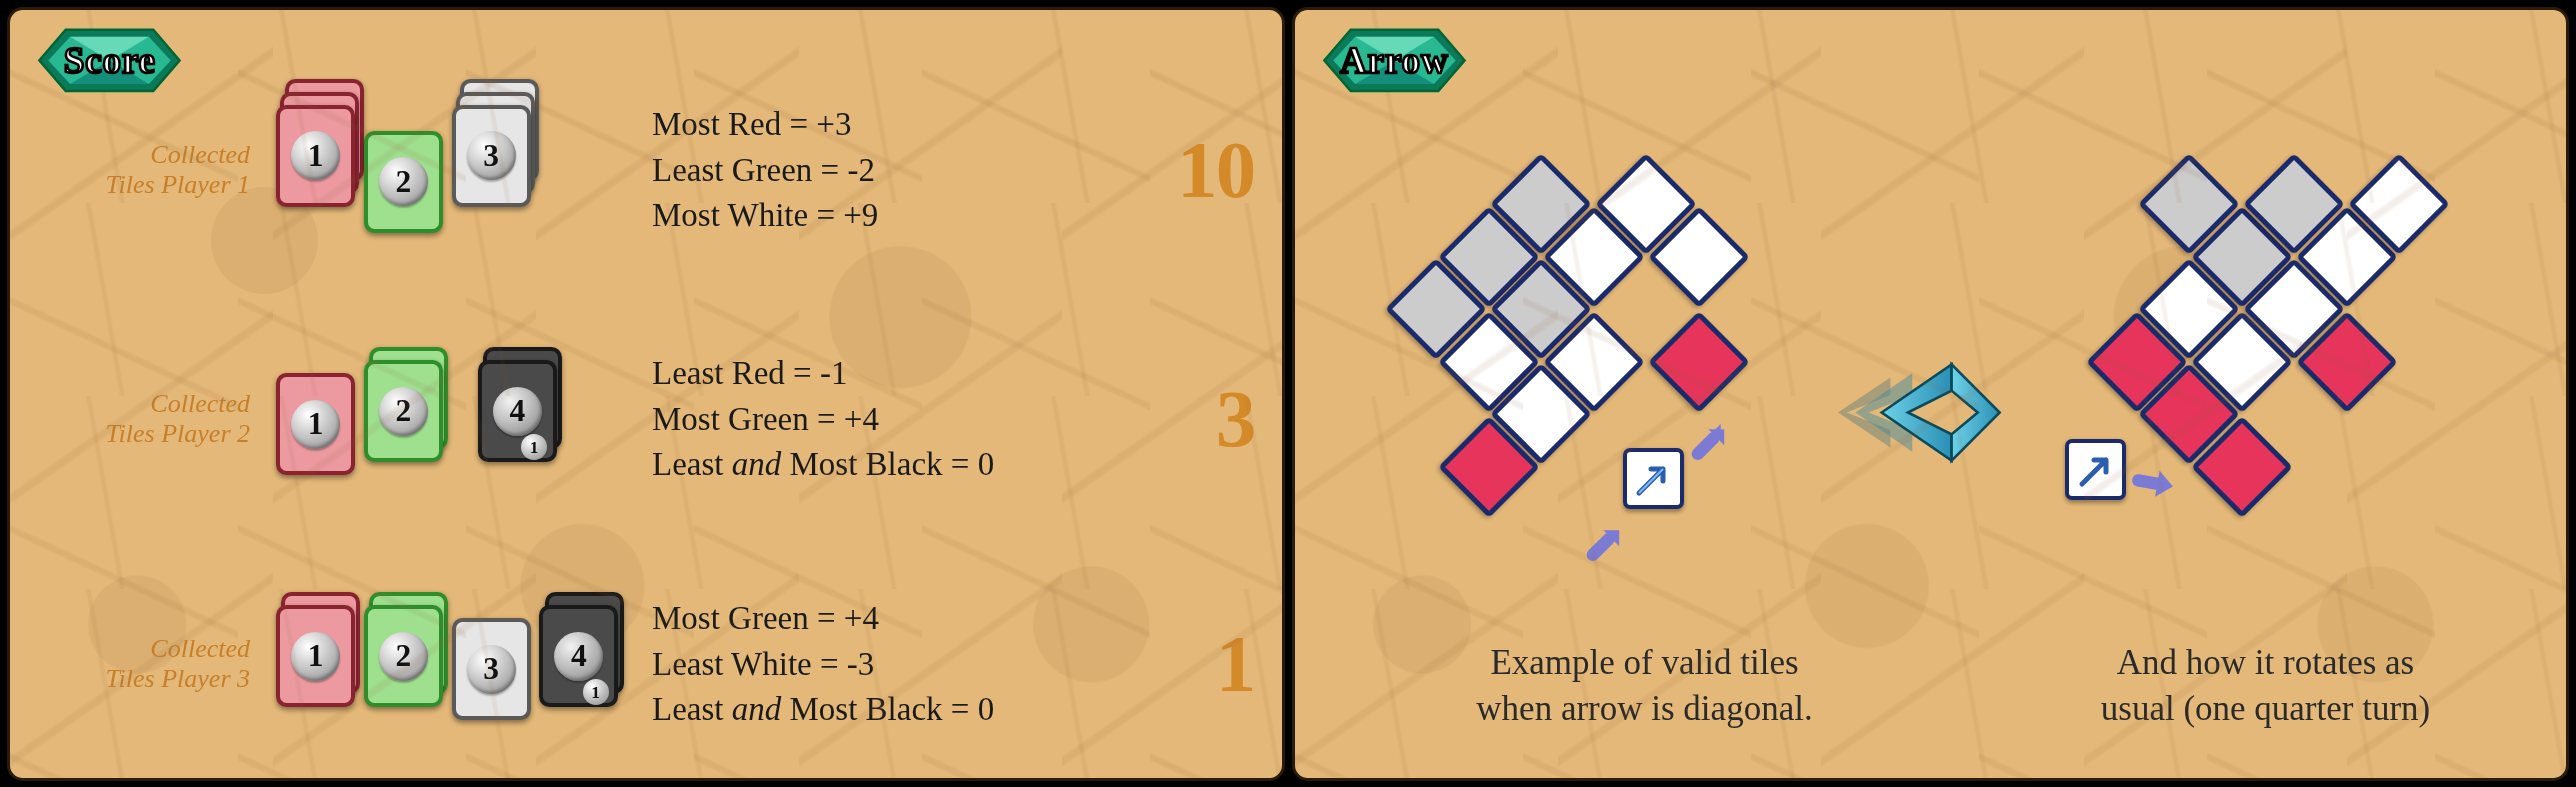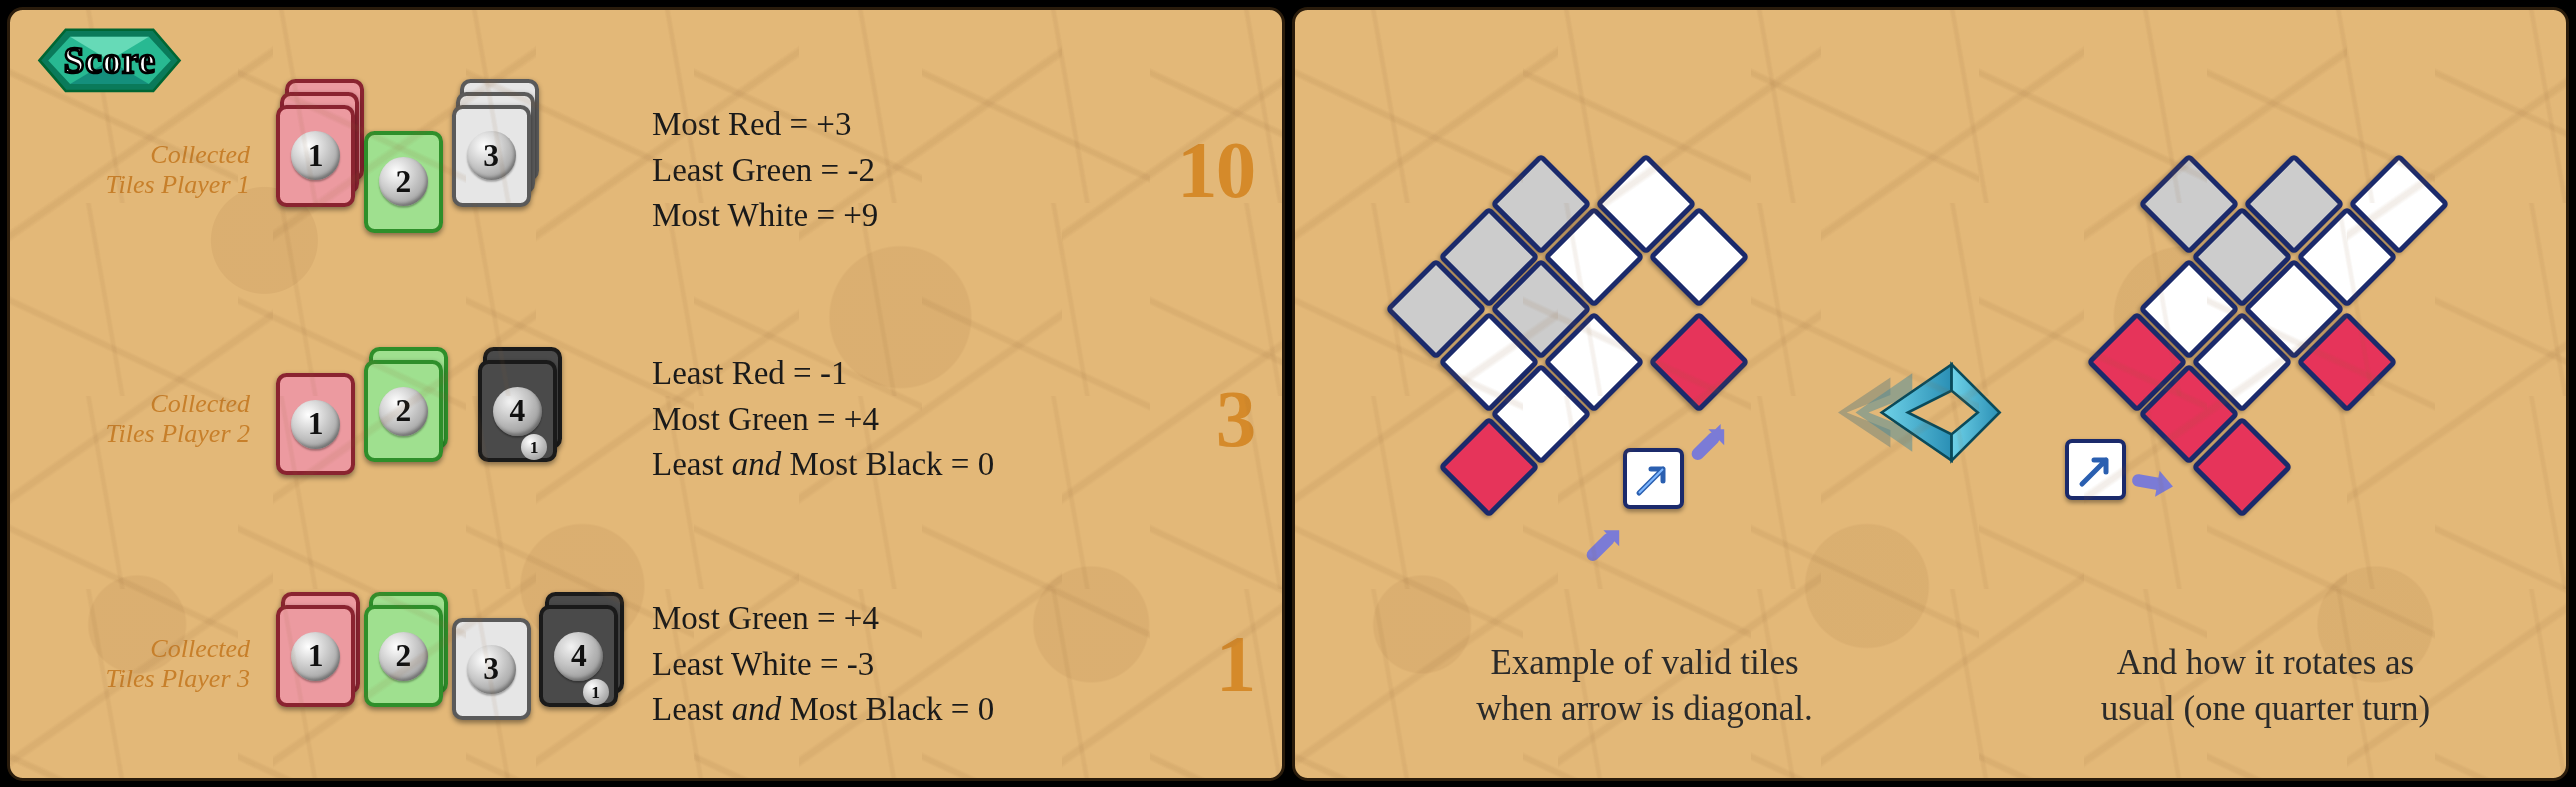--- a/index.html
+++ b/index.html
@@ -314,20 +314,29 @@
     <div class="rules">
       <div>Most Green = +4</div>
       <div>Least White = -3</div>
       <div>Least <em>and</em> Most Black = 0</div>
     </div>
     <div class="total">1</div>
   </div>
 </div>
 
 <div class="panel">
+  <div class="badge">
+    <svg class="gem" viewBox="0 0 200 90">
+      <polygon points="20,45 50,10 150,10 180,45 150,80 50,80" fill="#0a7a5a" stroke="#063" stroke-width="3"></polygon>
+      <polygon points="30,45 55,18 145,18 170,45 145,72 55,72" fill="#2fc9a0" opacity=".8"></polygon>
+      <polygon points="55,18 100,45 145,18" fill="#8ff0d0" opacity=".6"></polygon>
+      <polygon points="55,72 100,45 145,72" fill="#066" opacity=".5"></polygon>
+    </svg>
+    <span class="label">Arrow</span>
+  </div>
 
   <div class="board" style="left:105px; top:158px">
 
     <div class="dtile grey" style="left:105px; top:0"></div>
     <div class="dtile white" style="left:158px; top:53px"></div>
     <div class="dtile white" style="left:210px; top:0"></div>
     <div class="dtile white" style="left:263px; top:53px"></div>
     <div class="dtile grey" style="left:53px;  top:53px"></div>
     <div class="dtile grey" style="left:105px; top:105px"></div>
     <div class="dtile white" style="left:158px; top:158px"></div>

